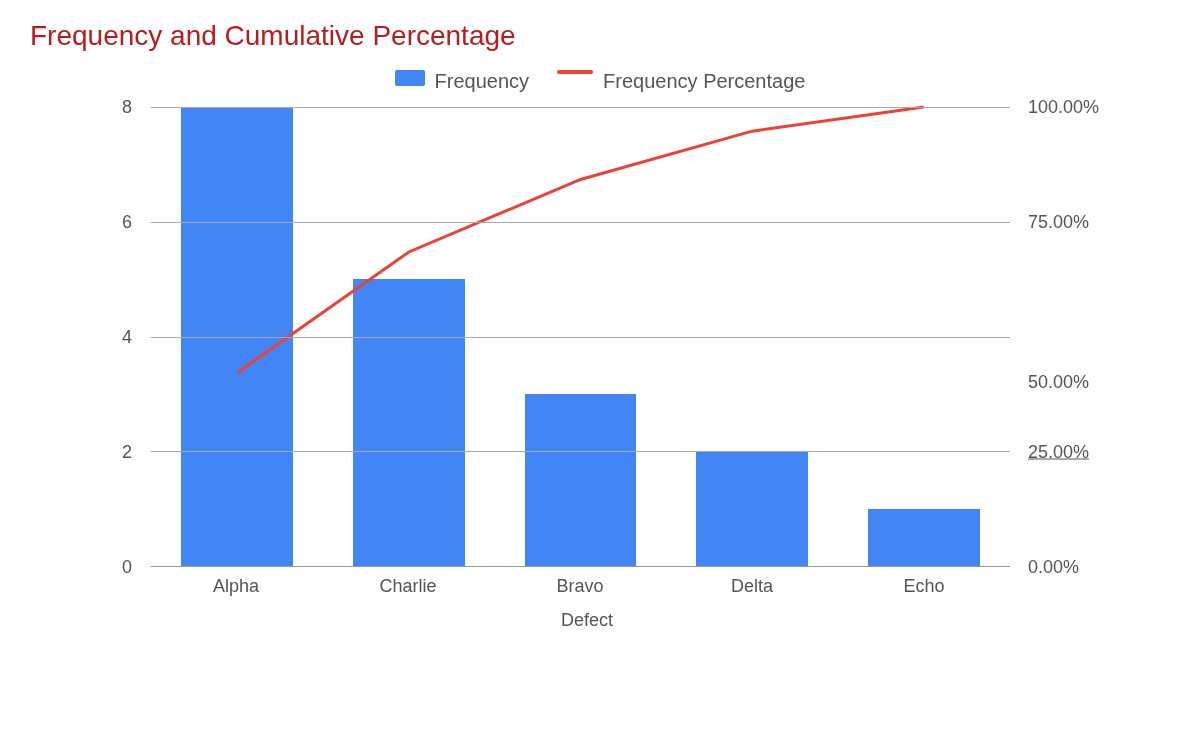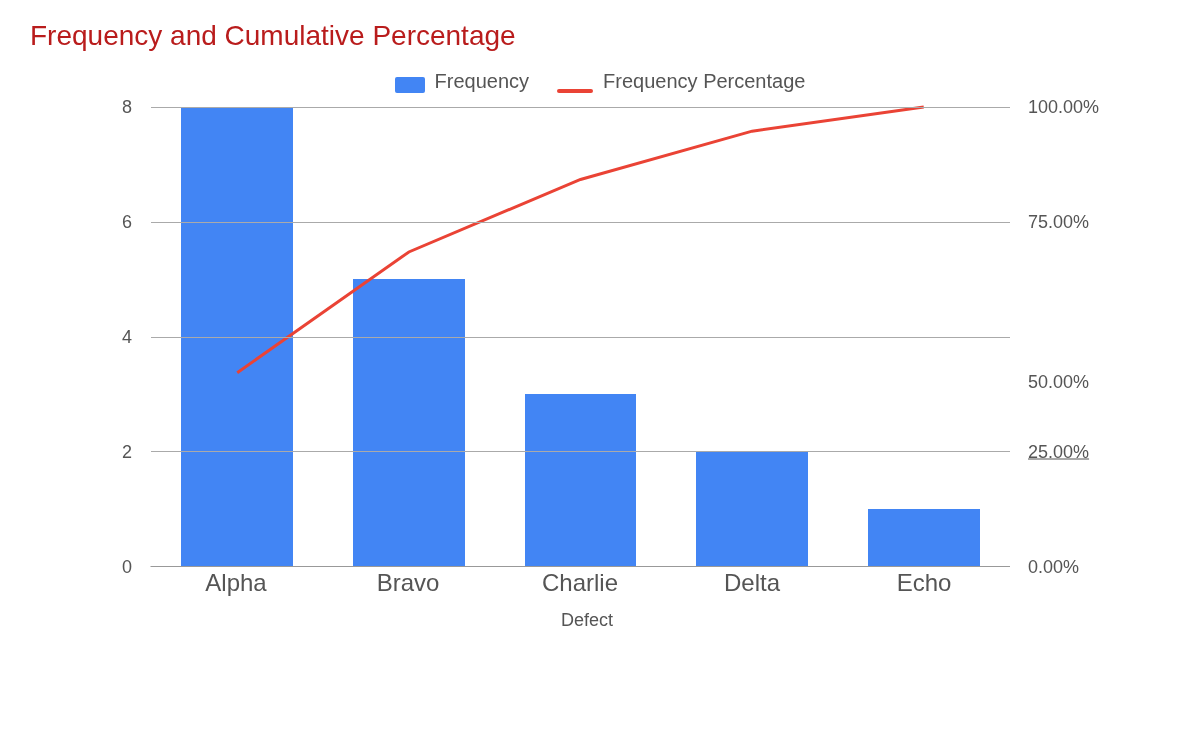--- a/index.html
+++ b/index.html
@@ -19,21 +19,21 @@
   }
   .legend {
     display: flex;
     justify-content: center;
     align-items: center;
     gap: 28px;
     margin-bottom: 14px;
     font-size: 20px;
     color: #555;
   }
-  .legend-item { display: flex; align-items: flex-end; gap: 10px; }
+  .legend-item { display: flex; align-items: flex-start; gap: 10px; }
   .legend-swatch-bar {
     width: 30px; height: 16px; background: #4285f4; border-radius: 2px;
   }
   .legend-swatch-line {
     width: 36px; height: 4px; background: #ea4335; border-radius: 2px;
   }
   .chart-wrap {
     position: relative;
     width: 1040px;
     height: 520px;
@@ -70,21 +70,21 @@
   }
   .bar {
     width: 65%;
     background: #4285f4;
   }
   .x-labels {
     position: absolute; left: 70px; right: 110px; bottom: 30px;
     display: flex;
   }
   .x-lbl {
-    flex: 1; text-align: center; font-size: 24px; color: #555;
+    flex: 1; text-align: center; font-size: 18px; color: #555;
   }
   .x-axis-title {
     position: absolute; left: 84px; right: 110px; bottom: -4px;
     text-align: center; font-size: 18px; color: #555;
   }
   svg.line-layer {
     position: absolute; left: 0; top: 0; width: 100%; height: 100%;
     overflow: visible;
   }
 </style>
@@ -143,19 +143,19 @@
         <polyline points="86,266.294 258,145.26799999999997 430,72.63400000000001 602,24.19600000000004 774,0" fill="none" stroke="#ea4335" stroke-width="3"></polyline>
       </svg>
   <div class="gridline" style="top: 75%;"></div>
       <div class="gridline" style="top: 50%;"></div>
       <div class="gridline" style="top: 25%;"></div>
       <div class="gridline" style="top: 0%;"></div>
     </div>
 
   <div class="x-labels" id="xlabels">
       <div class="x-lbl">Alpha</div>
+      <div class="x-lbl">Charlie</div>
       <div class="x-lbl">Bravo</div>
-      <div class="x-lbl">Charlie</div>
       <div class="x-lbl">Delta</div>
       <div class="x-lbl">Echo</div>
     </div>
   <div class="x-axis-title">Defect</div>
 </div>
 
 </body></html>

